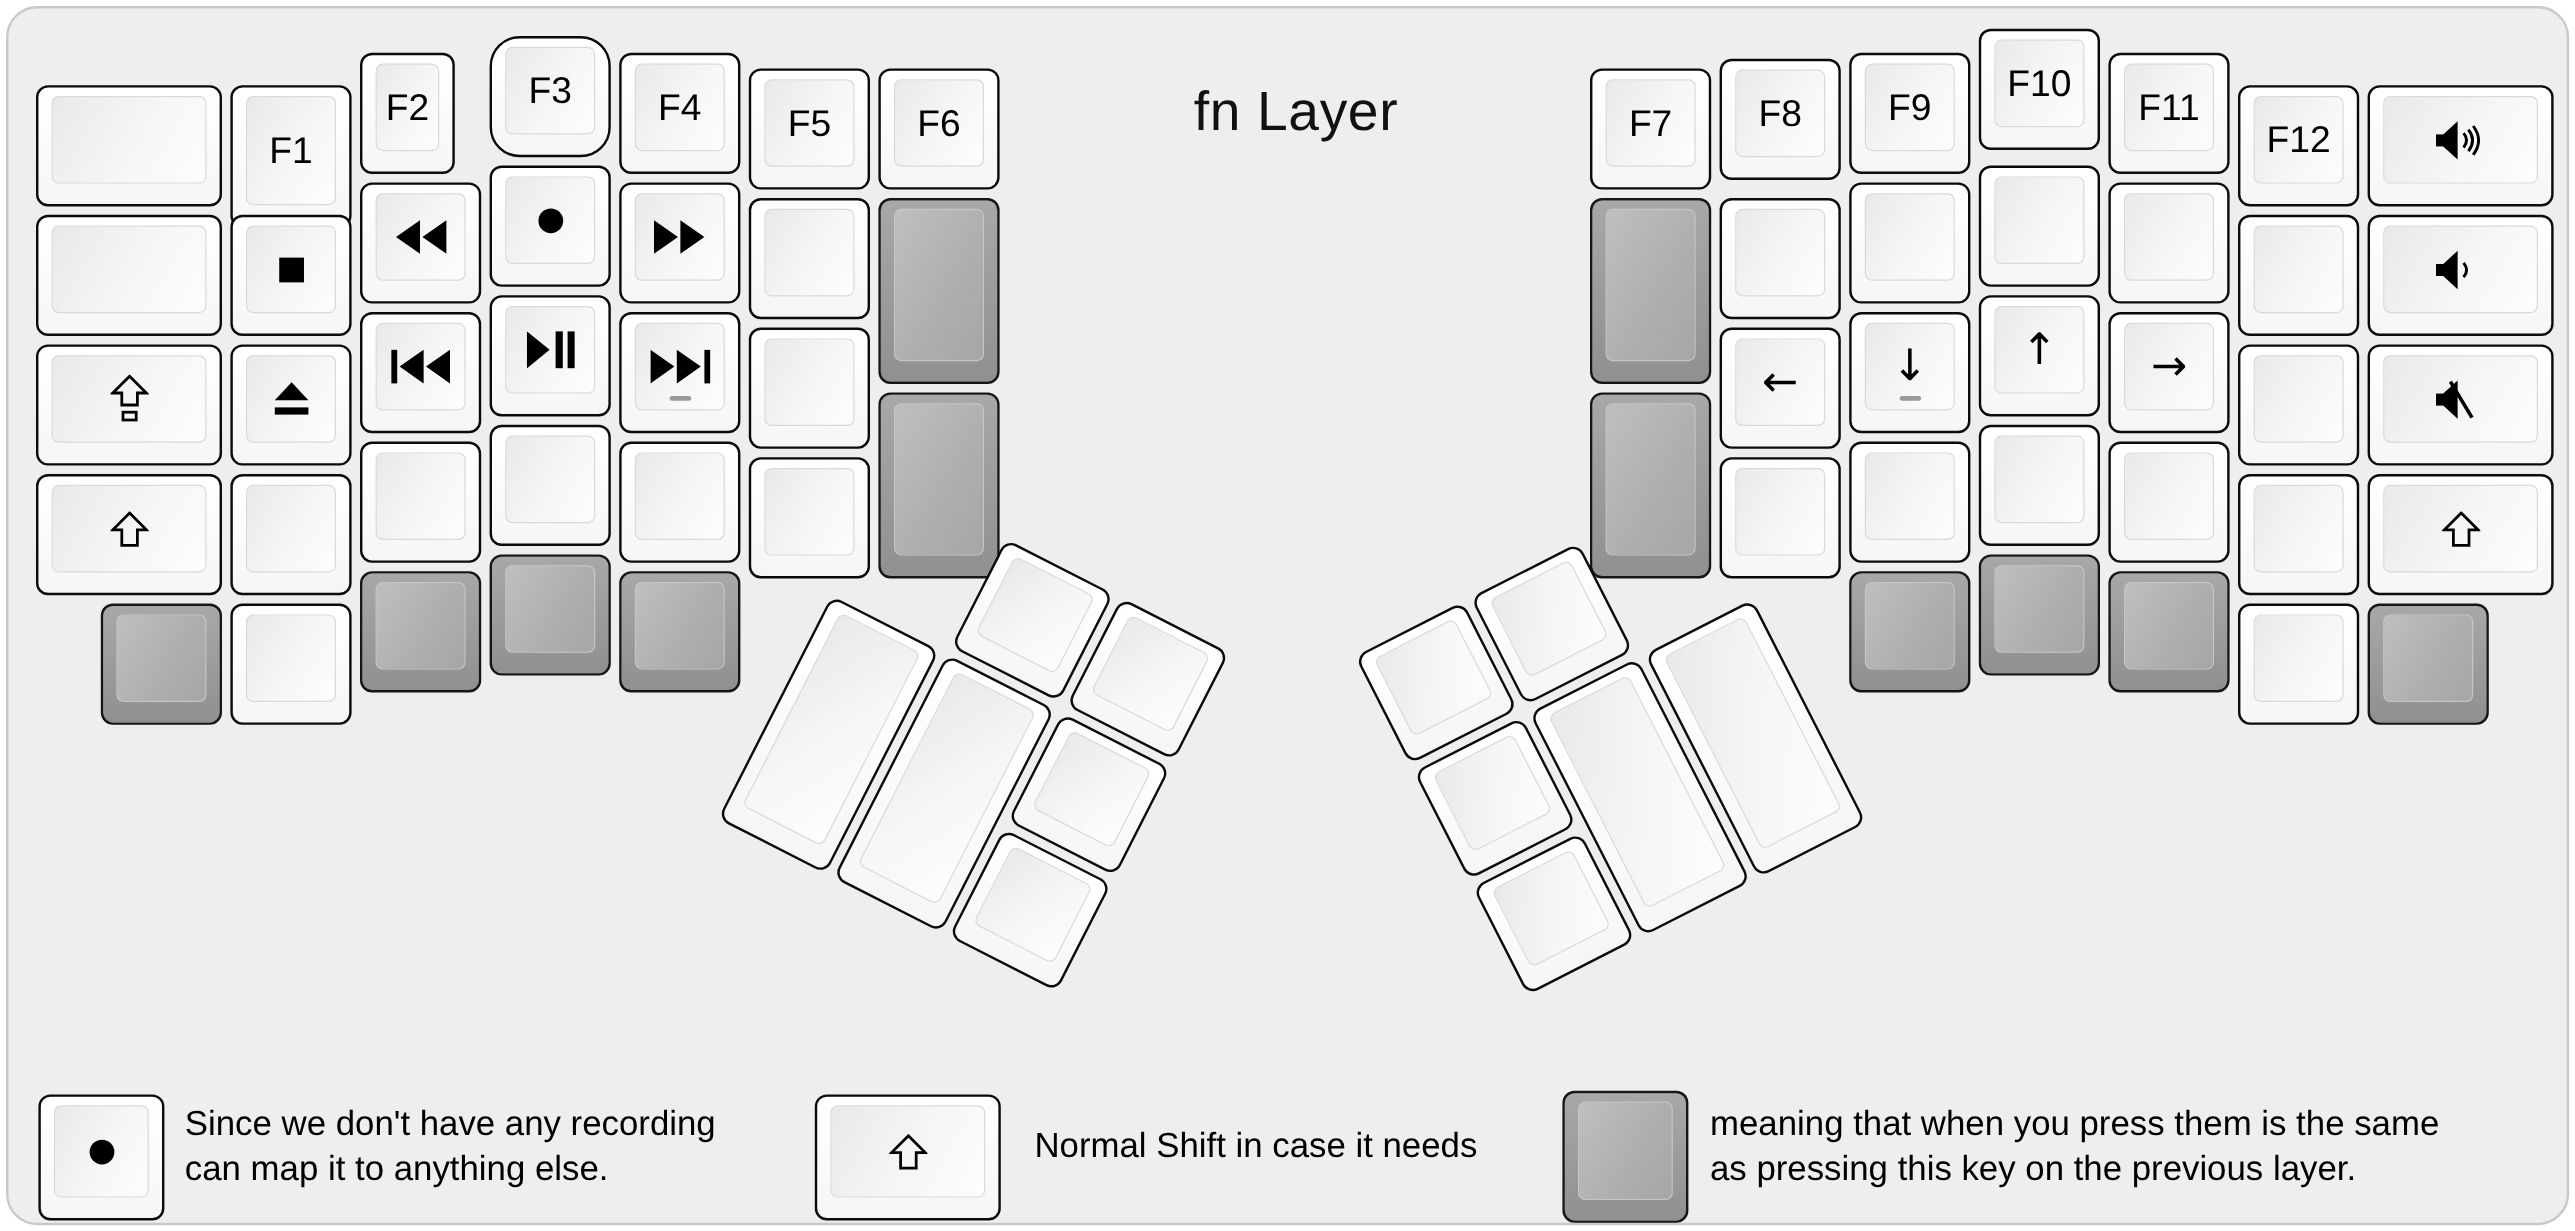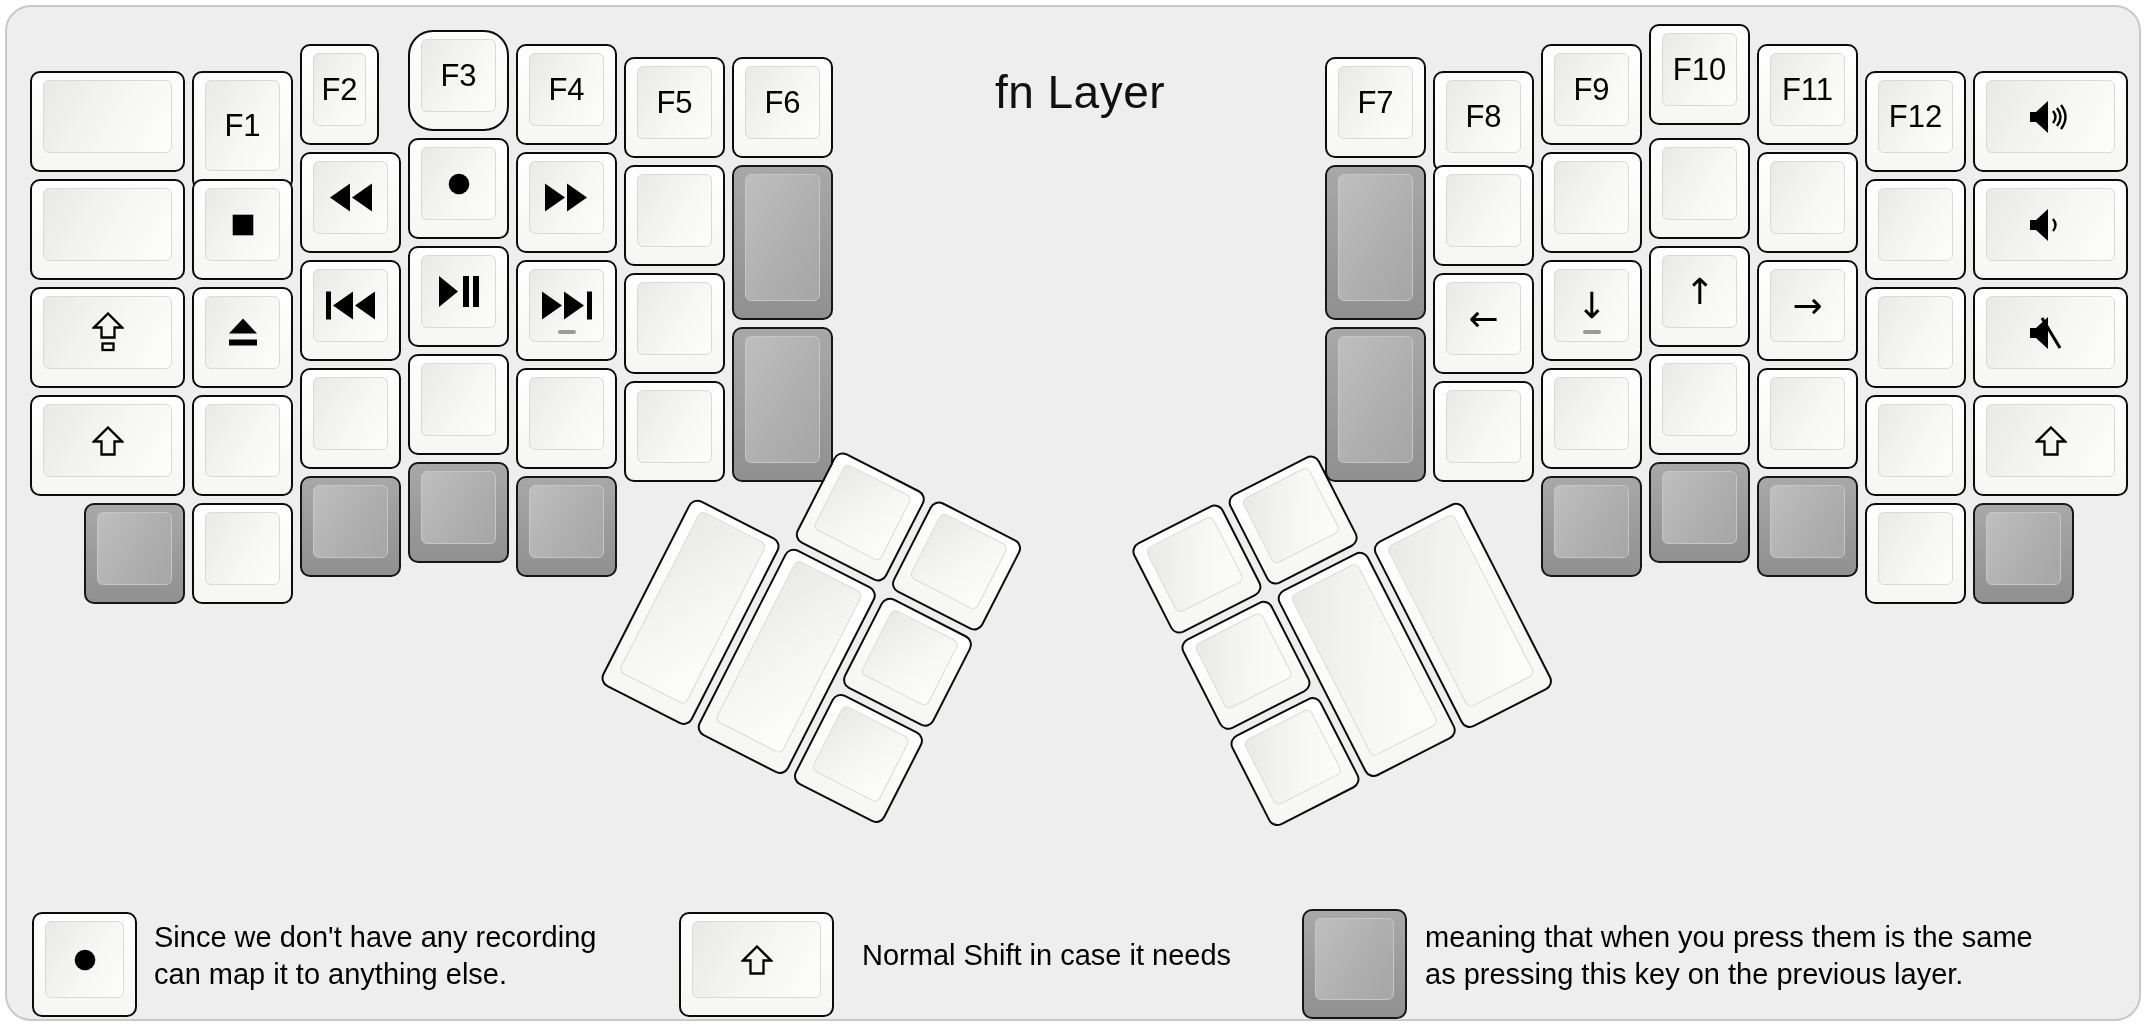--- a/index.html
+++ b/index.html
@@ -194,21 +194,21 @@
         <div class="cap">
           <span class="klabel">F7</span>
         </div>
       </div>
       <div class="key gray" style="left: 1318px; top: 158px; width: 101px; height: 155px;">
         <div class="cap"></div>
       </div>
       <div class="key gray" style="left: 1318px; top: 320px; width: 101px; height: 155px;">
         <div class="cap"></div>
       </div>
-      <div class="key" style="left: 1426px; top: 64px; width: 101px; height: 101px;">
+      <div class="key" style="left: 1426px; top: 42px; width: 101px; height: 101px;">
         <div class="cap">
           <span class="klabel">F8</span>
         </div>
       </div>
       <div class="key" style="left: 1426px; top: 158px; width: 101px; height: 101px;">
         <div class="cap"></div>
       </div>
       <div class="key" style="left: 1426px; top: 266px; width: 101px; height: 101px;">
         <div class="cap">
           <span class="arrow-glyph">←</span>

